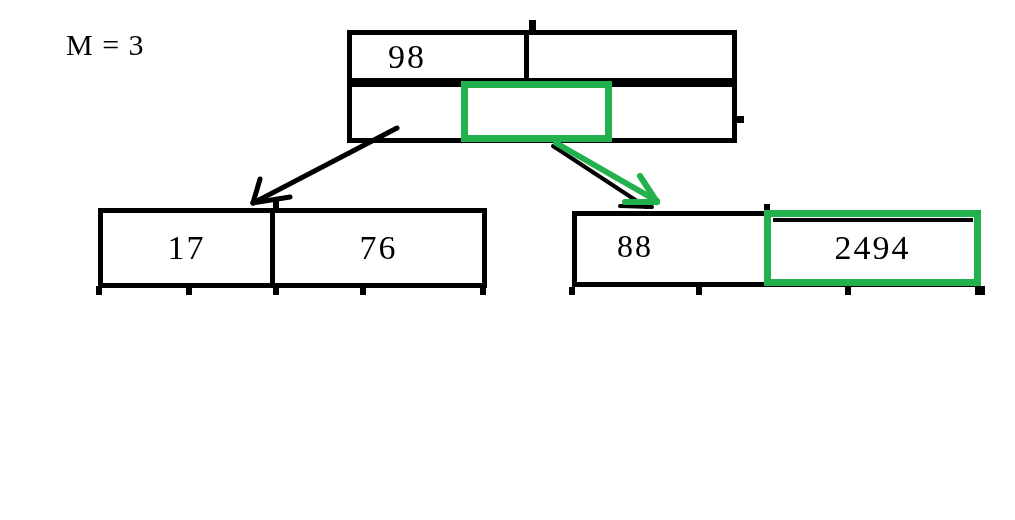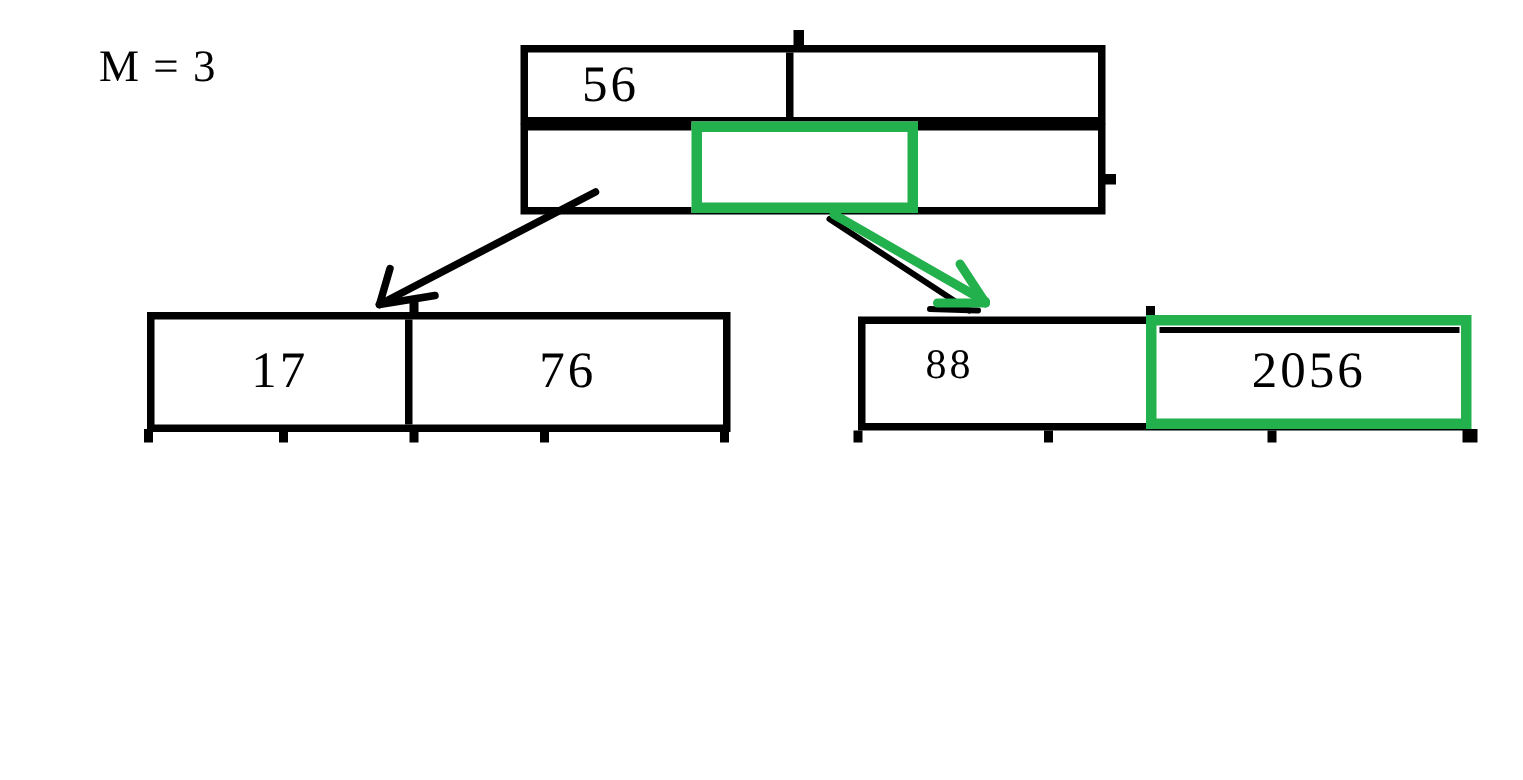--- a/index.html
+++ b/index.html
@@ -23,32 +23,32 @@
   .green-box {
     position:absolute; border:7px solid #22B14C; box-sizing:border-box;
     background:#fff; z-index:3;
     display:flex; align-items:center; justify-content:center; font-size:34px;
   }
   .tick { position:absolute; background:#000; z-index:2; }
   .arrows { position:absolute; left:0; top:0; z-index:5; pointer-events:none; }
   .arrows path { fill:none; stroke-linecap:round; stroke-linejoin:round; }
   .ink { stroke:#000; }
   .inner-black-line { position:absolute; left:2px; top:1px; width:200px; height:4px; background:#000; }
-  .abs-val { position:absolute; font-size:28px; letter-spacing:2px; }
+  .abs-val { position:absolute; font-size:32px; letter-spacing:2px; }
 </style>
 </head>
 <body>
 
 <div class="canvas">
 
   <div class="m-label">M = 3</div>
 
   <div class="box row-flex" style="left:347px; top:30px; width:390px; height:53px;">
     <div class="cell divided" style="flex:0 0 177px; justify-content:flex-start; padding-left:36px;">
-      <span class="val">56</span>
+      <span class="val">98</span>
     </div>
     <div class="cell" style="flex:1;">
       <span class="val"></span>
     </div>
   </div>
 
   <div class="tick" style="left:529px; top:20px; width:7px; height:11px;"></div>
 
   <div class="box" style="left:347px; top:82px; width:390px; height:61px;">
     <span></span>
@@ -76,21 +76,21 @@
   <div class="tick" style="left:273px; top:286px; width:6px; height:9px;"></div>
   <div class="tick" style="left:360px; top:286px; width:6px; height:9px;"></div>
   <div class="tick" style="left:480px; top:286px; width:6px; height:9px;"></div>
 
   <div class="box" style="left:572px; top:211px; width:408px; height:76px;">
     <span class="abs-val" style="left:40px; top:12px;">88</span>
   </div>
 
   <div class="green-box" style="left:764px; top:210px; width:217px; height:76px;">
     <div class="inner-black-line"></div>
-    <span class="val">2056</span>
+    <span class="val">2494</span>
   </div>
 
   <div class="tick" style="left:764px; top:204px; width:6px; height:8px;"></div>
   <div class="tick" style="left:569px; top:287px; width:6px; height:8px;"></div>
   <div class="tick" style="left:696px; top:287px; width:6px; height:8px;"></div>
   <div class="tick" style="left:845px; top:287px; width:6px; height:8px;"></div>
   <div class="tick" style="left:975px; top:286px; width:10px; height:9px;"></div>
 
   <svg class="arrows" width="1015" height="520" viewBox="0 0 1015 520">
     <g>

